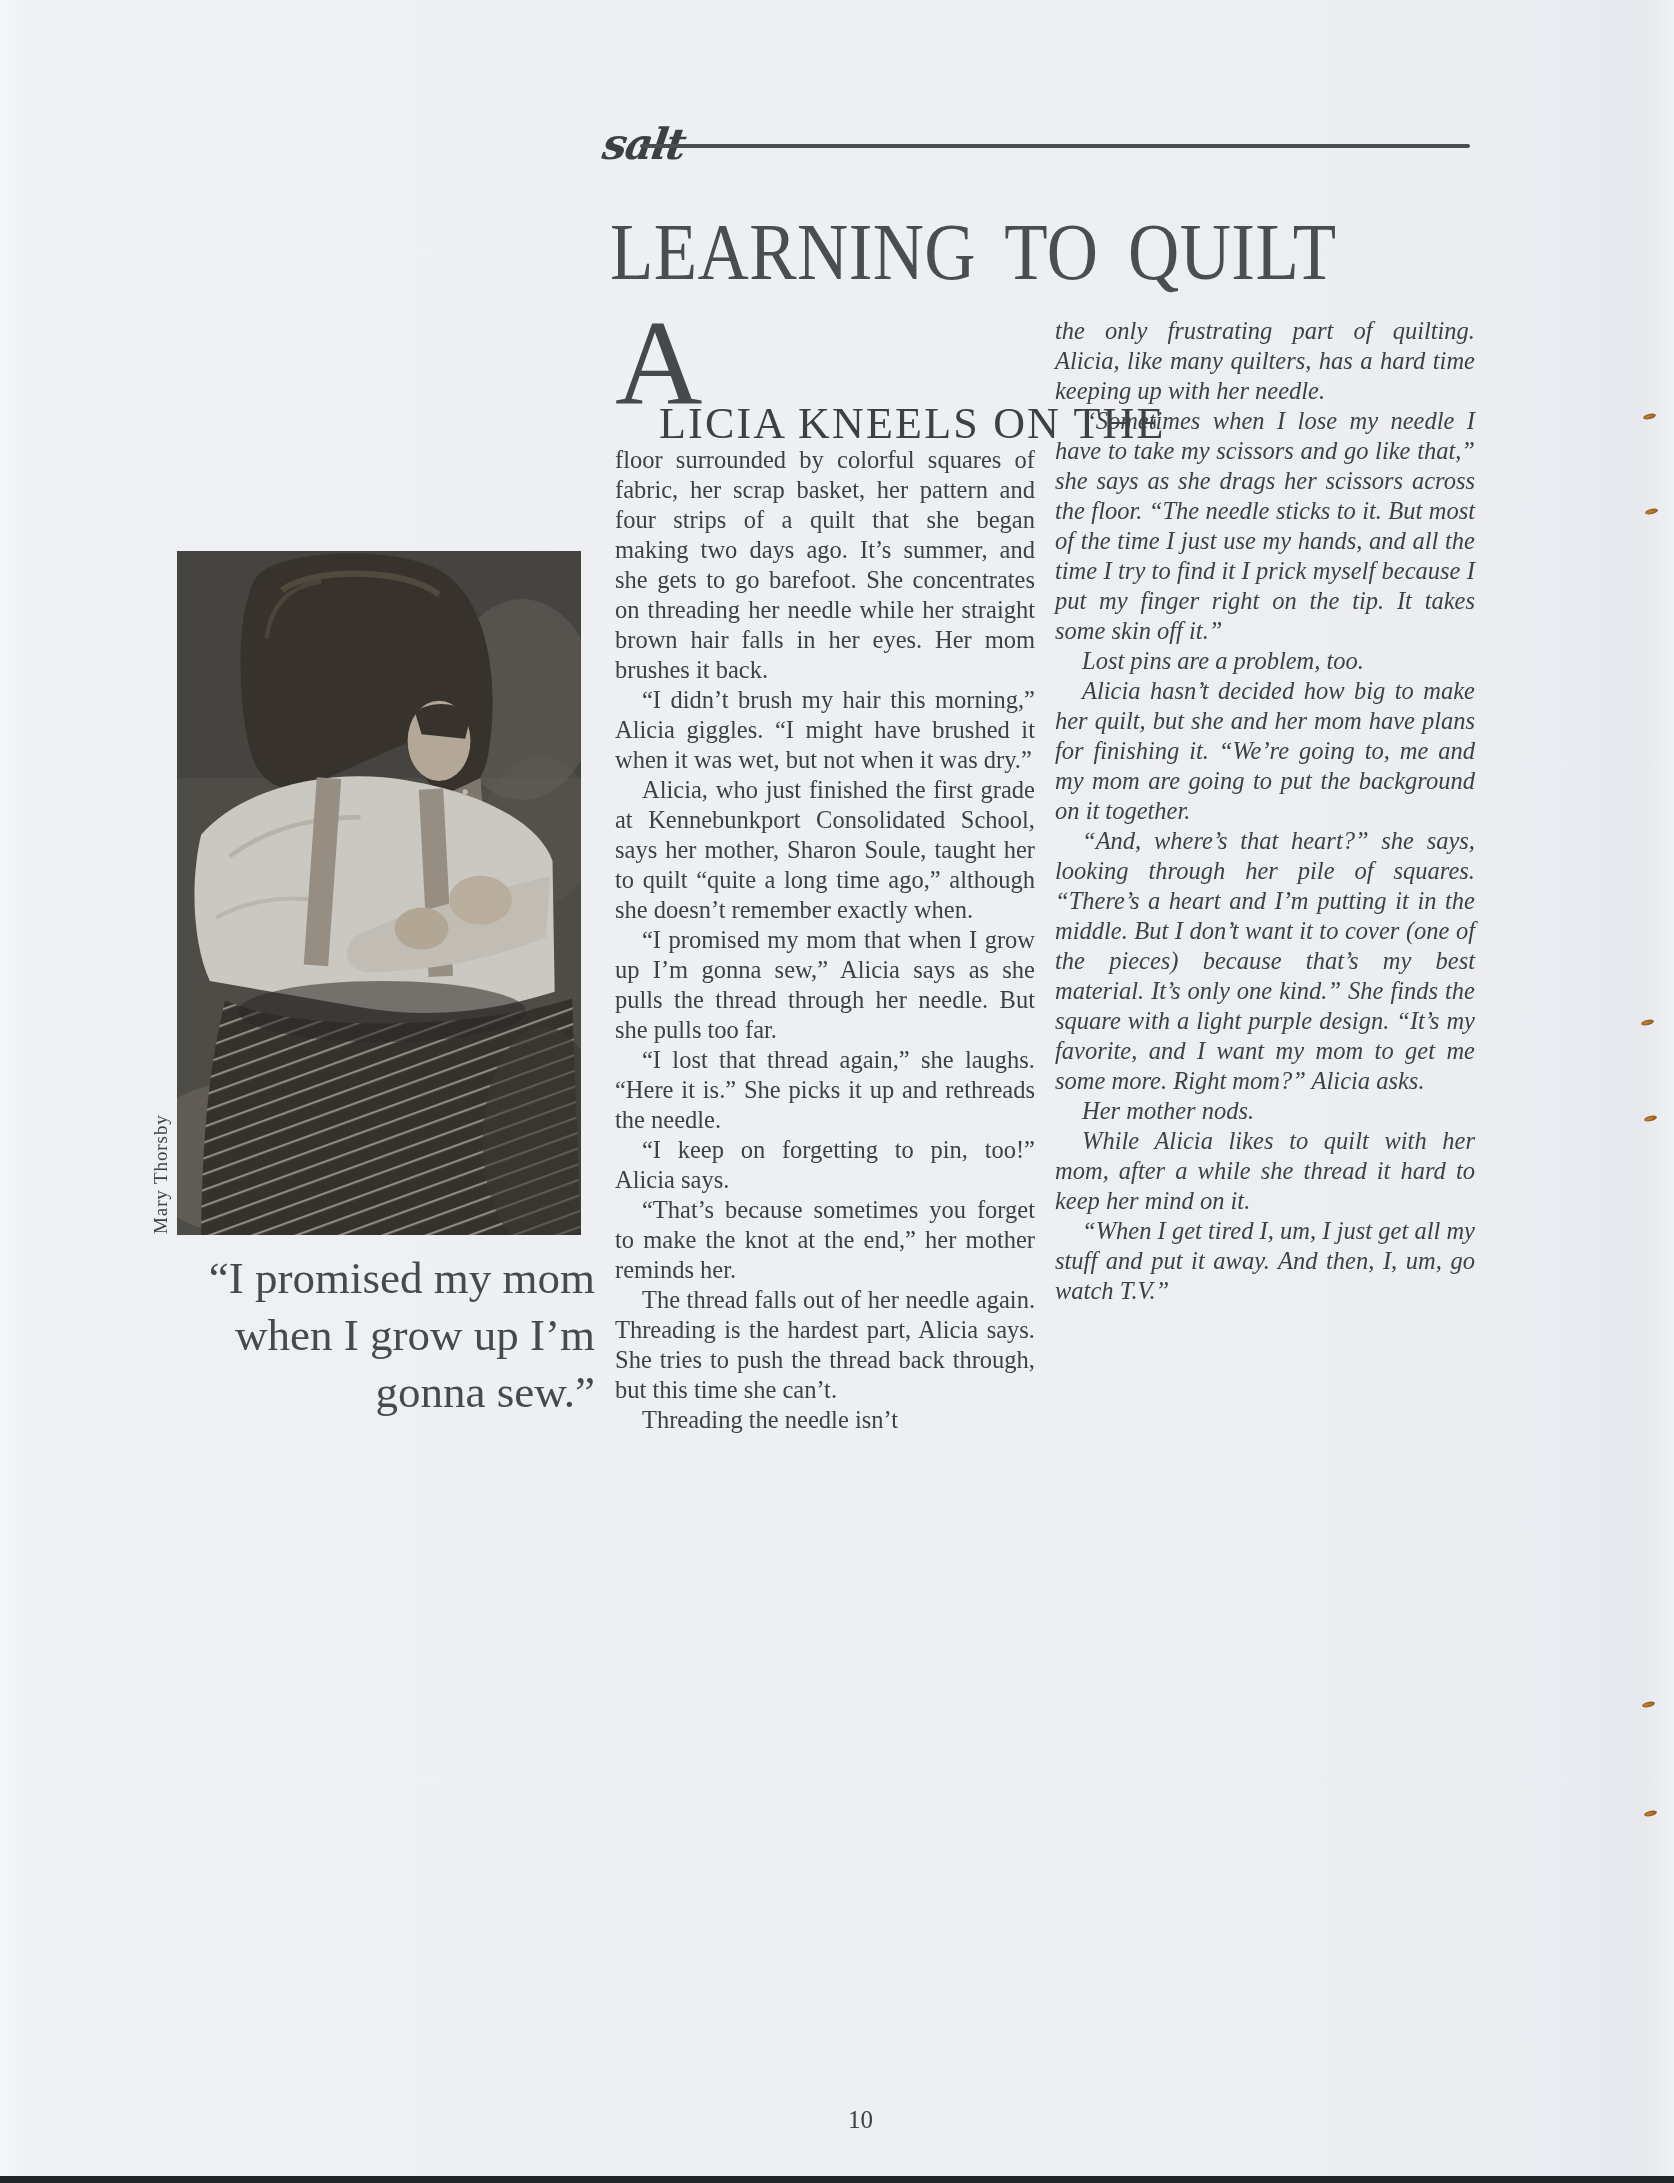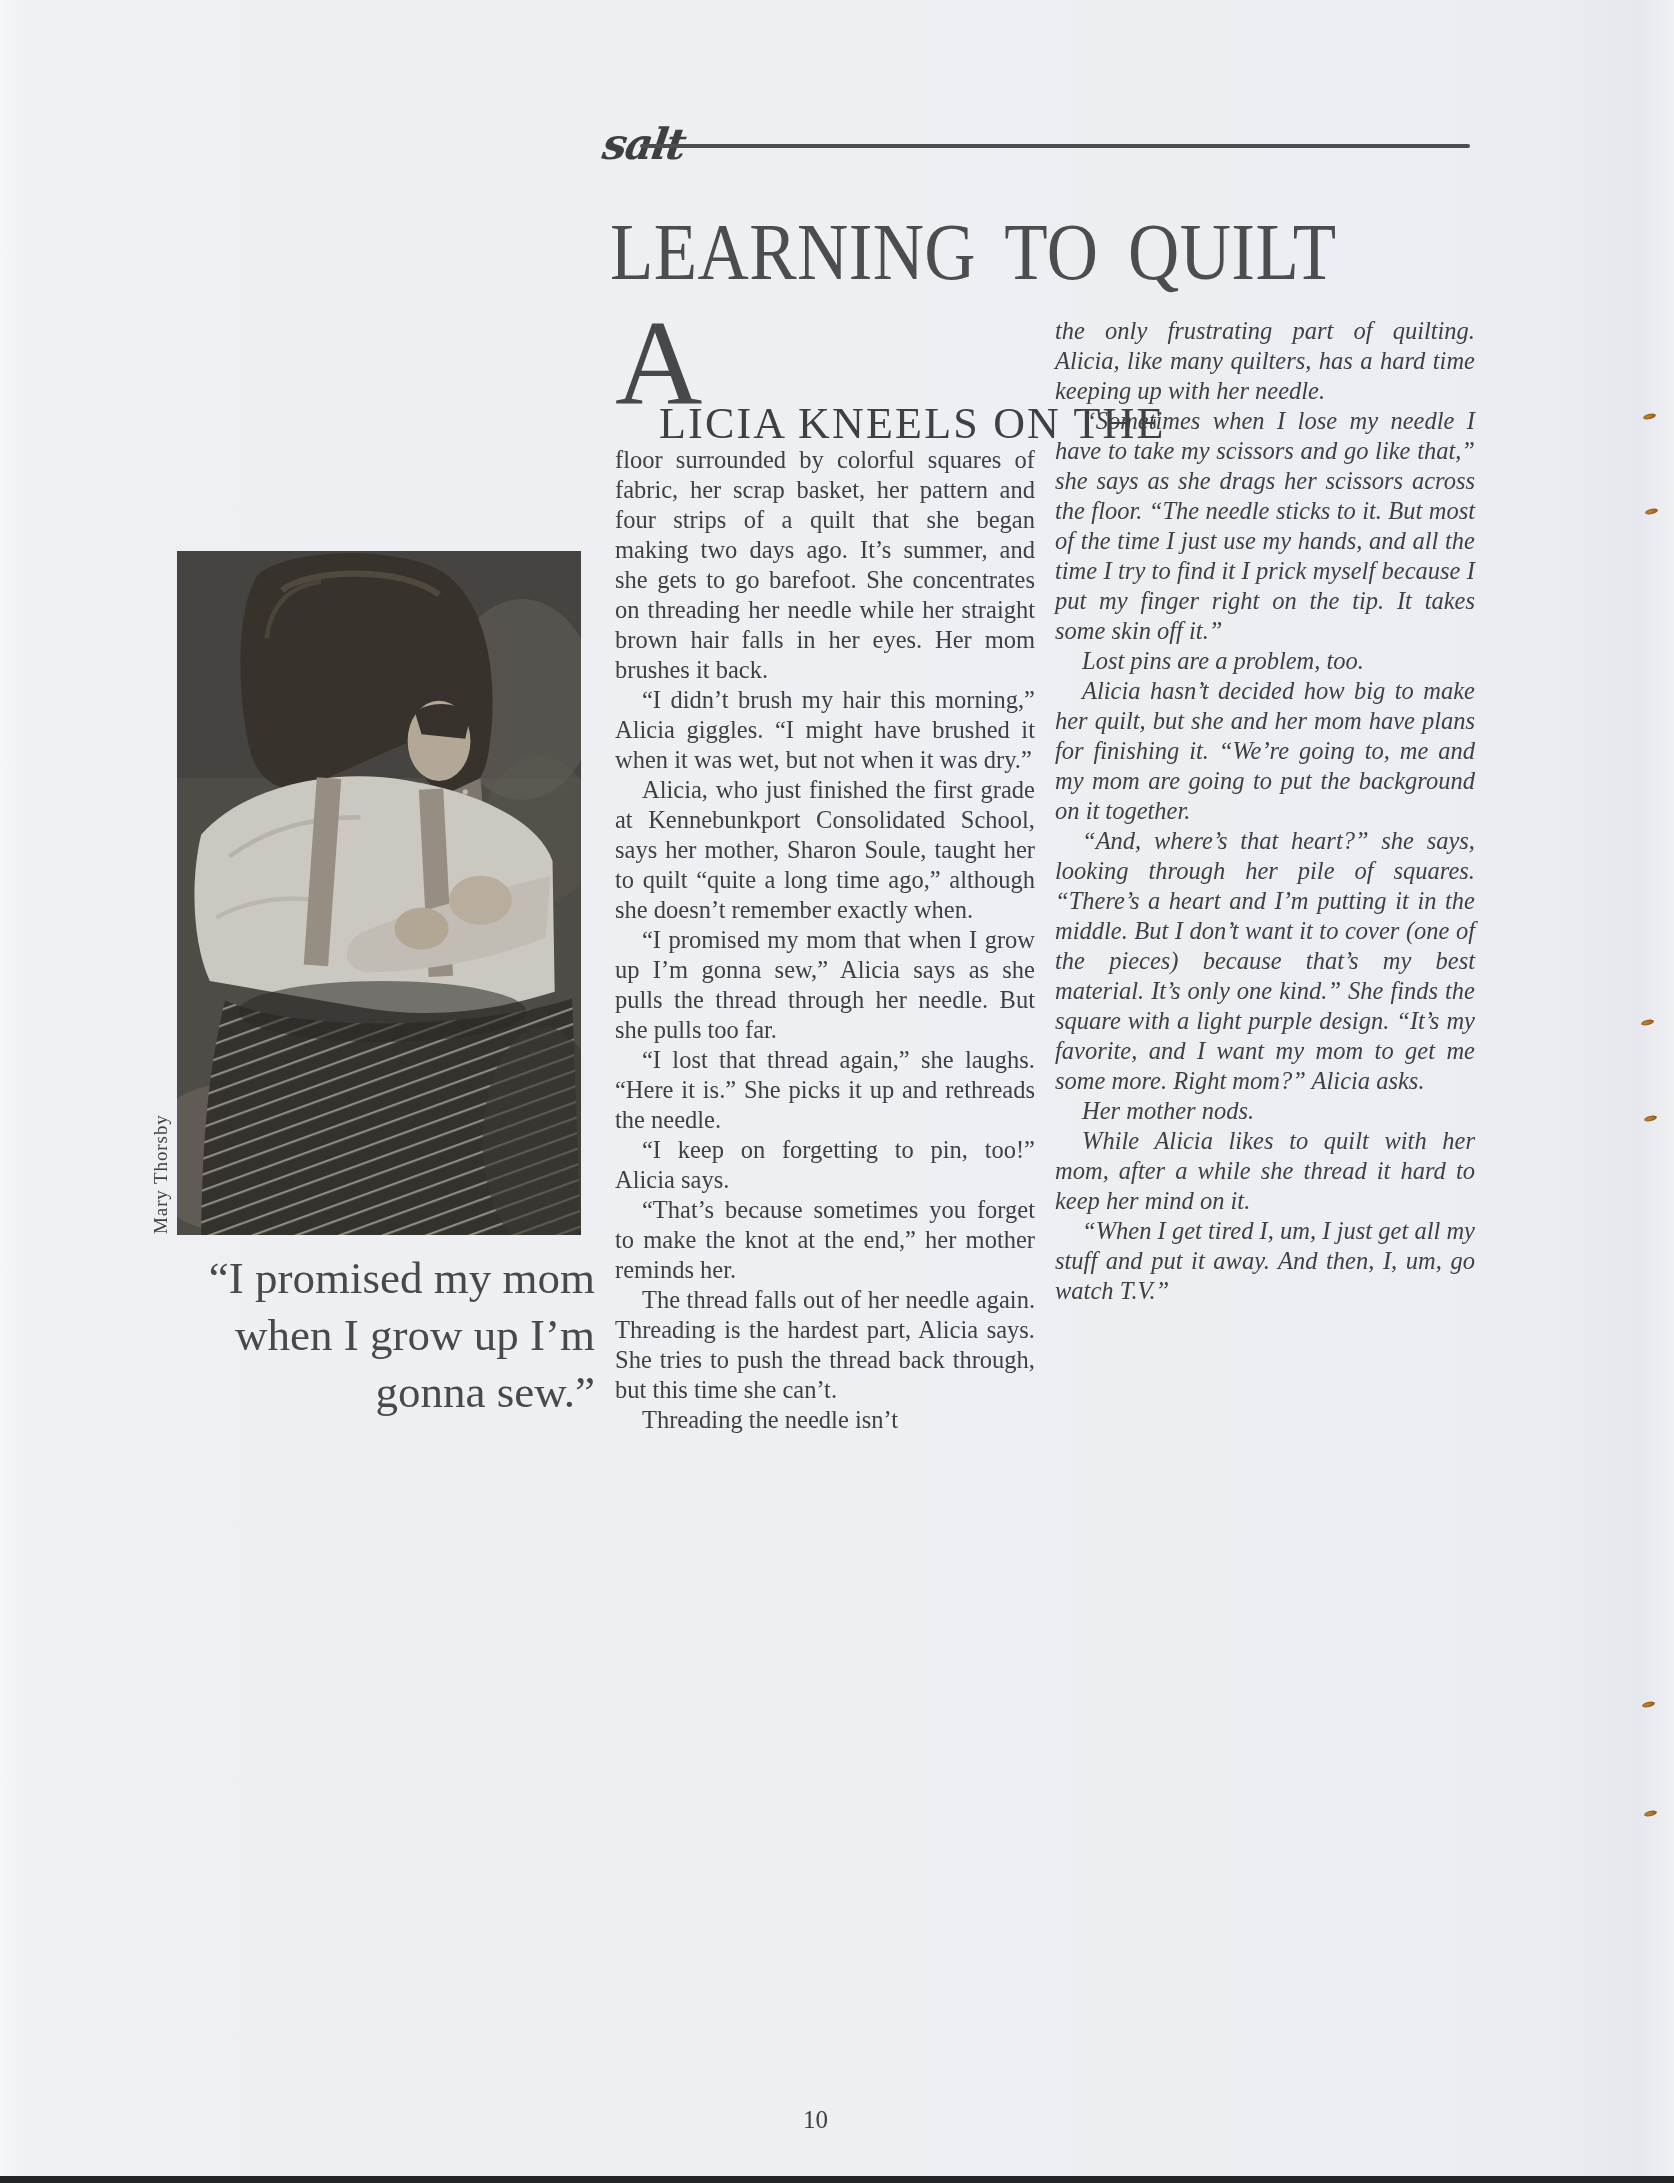--- a/index.html
+++ b/index.html
@@ -115,21 +115,21 @@
     position: absolute;
     left: 185px; top: 1250px;
     width: 410px;
     font-size: 45px;
     line-height: 57px;
     color: #47494b;
     text-align: right;
   }
   .page-number {
     position: absolute;
-    left: 803px; top: 2106px;
+    left: 848px; top: 2106px;
     font-size: 25px;
     color: #3e4143;
   }
 </style>
 </head>
 <body>
 
 <div class="page">
 
   <div class="masthead-logo">salt</div>

